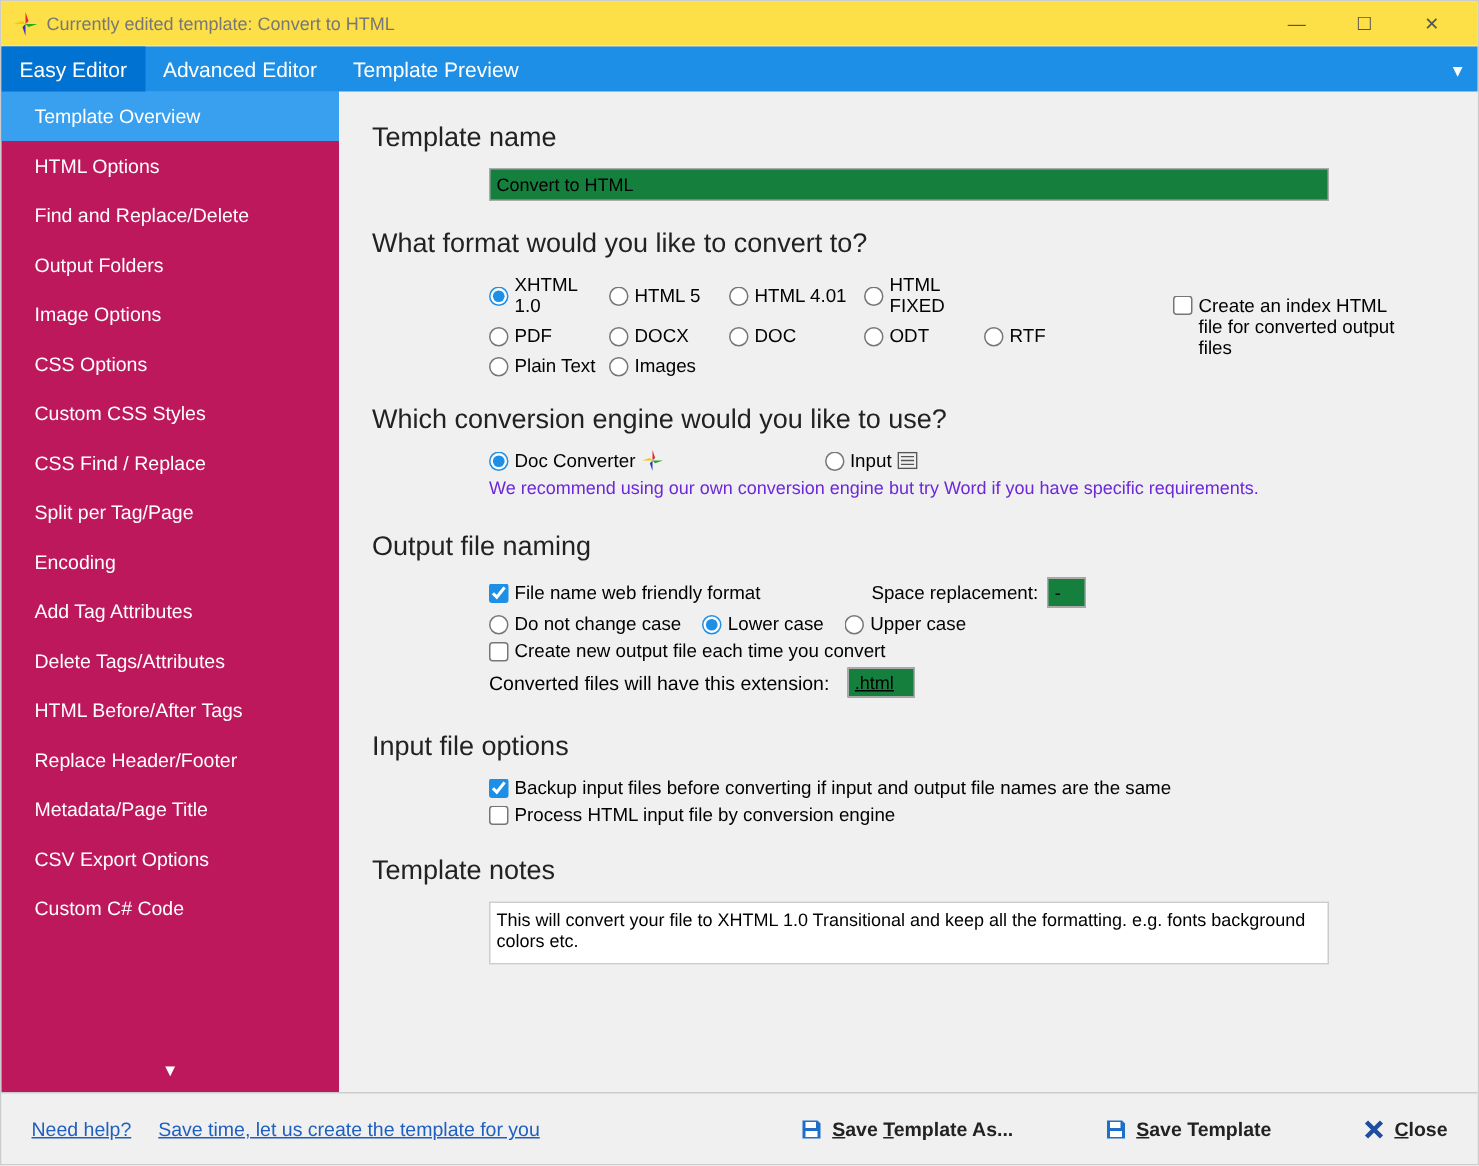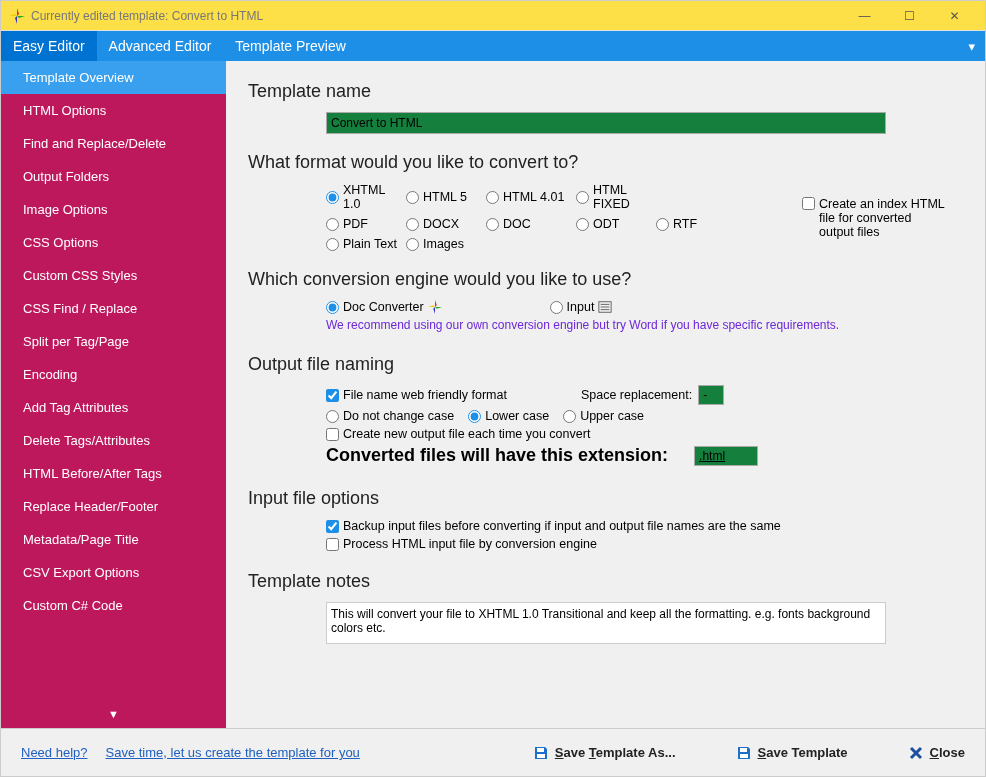--- a/index.html
+++ b/index.html
@@ -22,30 +22,30 @@
 .content { flex:1; padding: 14px 28px 0 22px; overflow:auto; background:#f0f0f0;}
 h2.section { font-size:18px; font-weight:400; color:#222; margin: 6px 0 10px 0;}
 .field-row { display:flex; align-items:center; gap:6px; margin:4px 0; }
 .indent { margin-left:78px; }
 input[type=text]{ border:1px solid #aaa; padding:2px 4px; font-size:12px; background:#15803d;}
 .wide-input { width:560px; height:22px;}
 textarea { border:1px solid #ccc; font-size:12px; padding:4px; width:560px; height:42px; resize:none; font-family:inherit; background:#fff;}
 .radio, .check { display:inline-flex; align-items:center; gap:4px; margin-right:8px; font-size:12.5px;}
 .radio input, .check input { margin:0; accent-color:#1e8fe6;}
 .format-grid { display:grid; grid-template-columns: 80px 80px 90px 80px 90px; row-gap:6px; margin-left:78px;}
-.format-wrap{ display:flex; align-items:flex-start; gap:56px;}
+.format-wrap{ display:flex; align-items:flex-start; gap:36px;}
 .hint { color:#6d28d9; font-size:12px; margin-left:78px; margin-top:4px;}
 .footer { height:48px; border-top:1px solid #ccc; background:#f0f0f0; display:flex; align-items:center; padding:0 20px;}
 .footer a { color:#1e5fbf; text-decoration:underline; font-size:13px;}
 .footer .actions { margin-left:auto; display:flex; gap:60px; align-items:center;}
 .faction { display:inline-flex; align-items:center; gap:6px; color:#222; font-size:13px;font-weight:bold;}
 .faction svg{ width:16px; height:16px;}
 .logo-svg path { stroke-width:0;}
 .space-label{ font-size:12.5px;}
-.ext-label { font-size:18px;font-weight:bold;}
+.ext-label { font-size:13px;}
 label{font-size:12.5px;}
 </style>
 </head>
 <body>
 
 <div class="window">
   <div class="titlebar">
     <svg class="logo logo-svg" viewBox="0 0 16 16">
         <path fill="#e23" d="M8 0 L10 6 L8 8Z"></path>
         <path fill="#2a2" d="M16 8 L10 10 L8 8Z"></path>
@@ -199,21 +199,21 @@
             </label>
         </div>
         <div class="field-row">
           <label class="check">
               <input type="checkbox" style="">
               <span>Create new output file each time you convert</span>
             </label>
         </div>
         <div class="field-row">
           <span class="ext-label">Converted files will have this extension:</span>
-          <input type="text" style="width: 64px; margin-left: 20px; text-decoration: underline;" value=".html">
+          <input type="text" style="width: 45px; margin-left: 6px; text-decoration: underline;" value=".html">
         </div>
       </div>
 
       <h2 class="section" style="margin-top:22px">Input file options</h2>
       <div class="indent">
         <div class="field-row">
             <label class="check">
               <input type="checkbox" checked="" style="">
               <span>Backup input files before converting if input and output file names are the same</span>
             </label>

